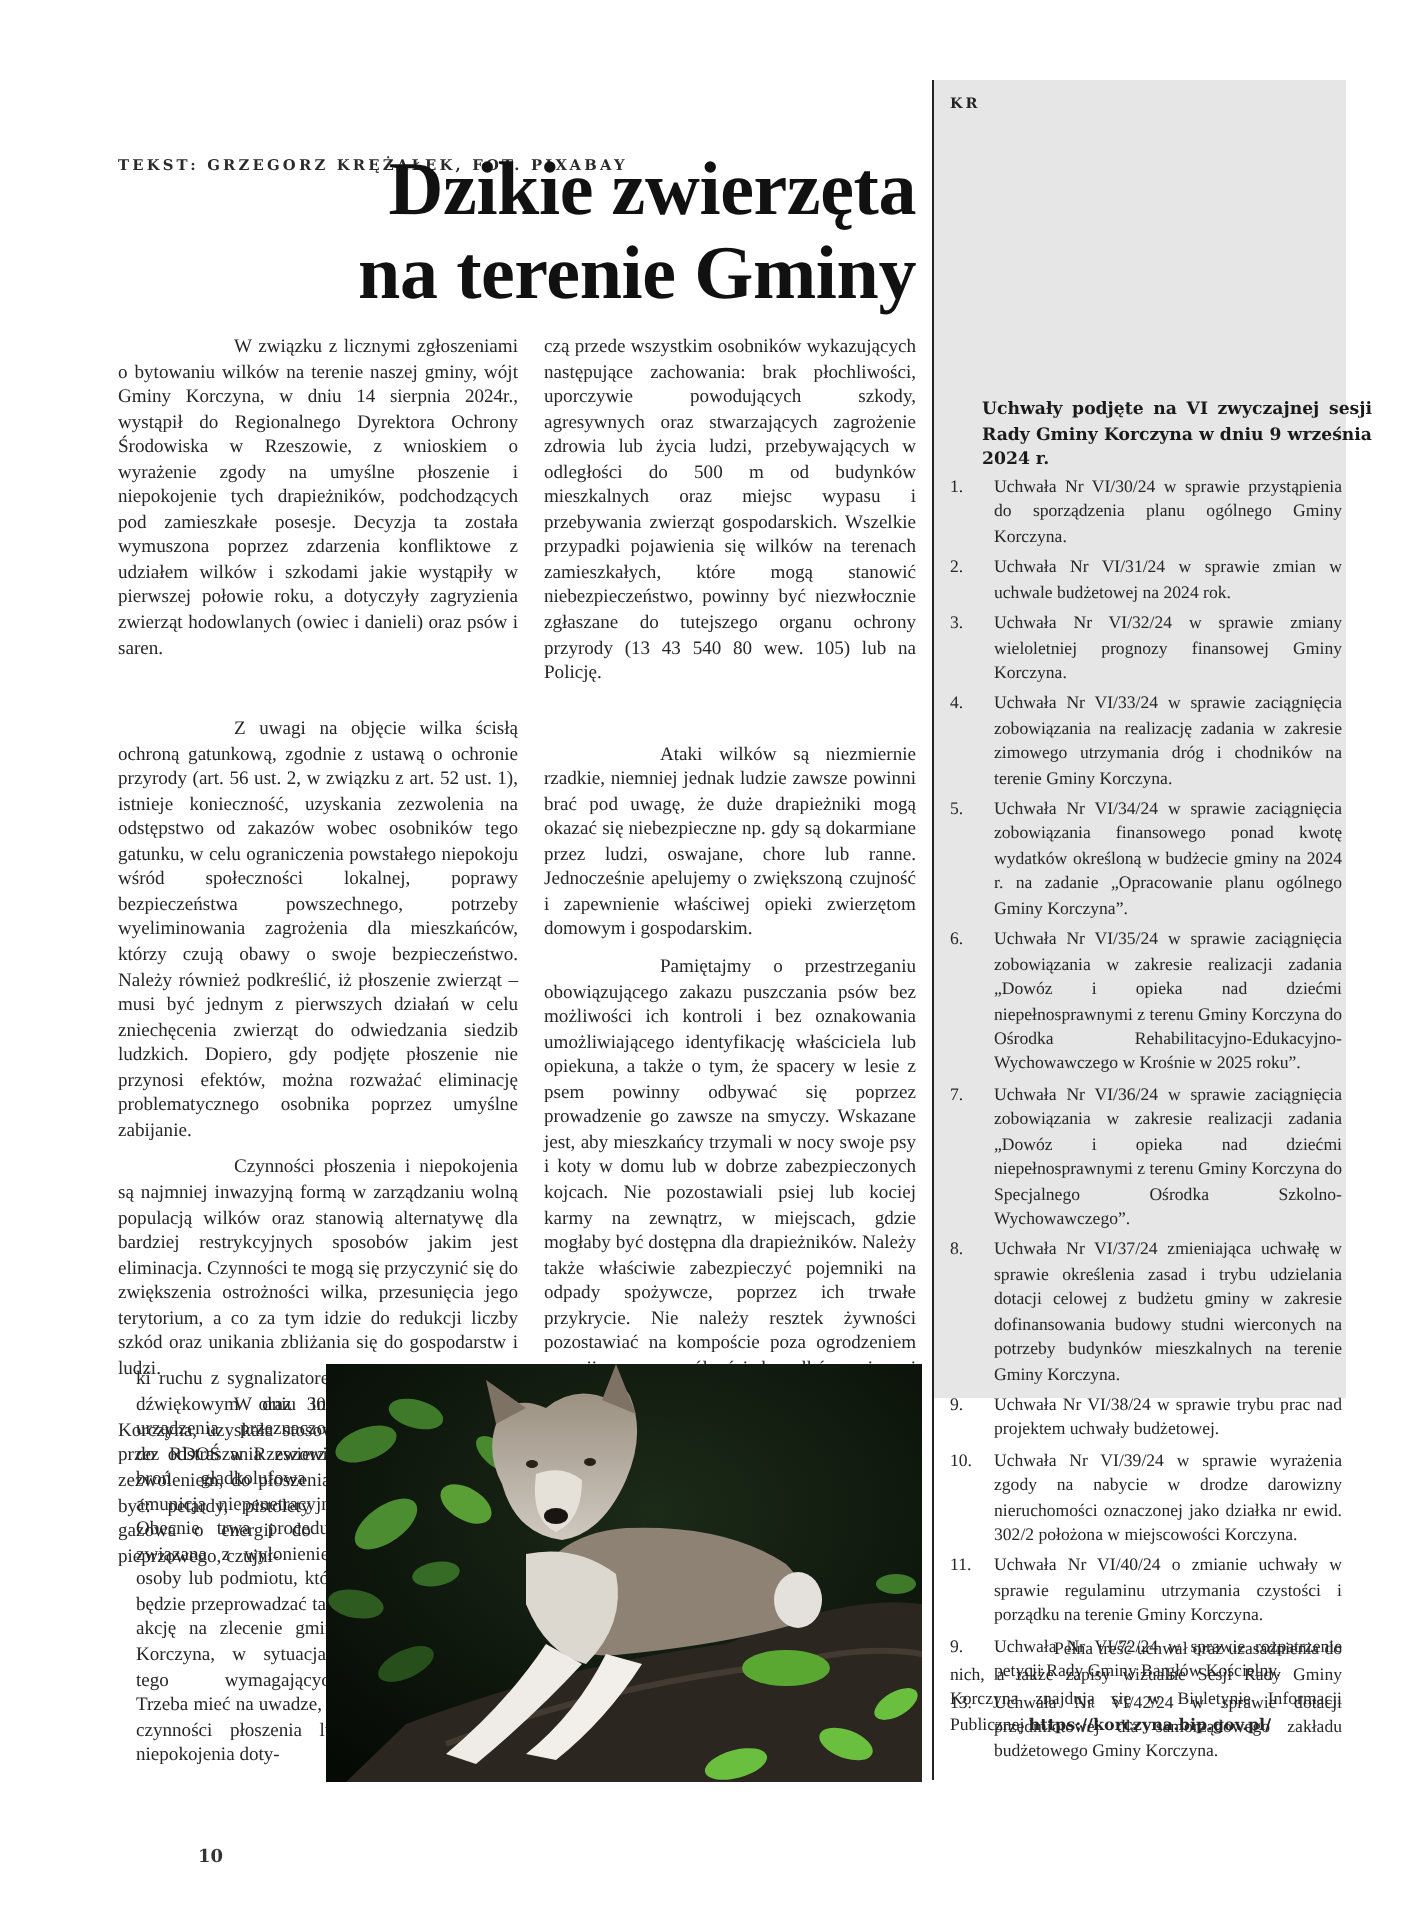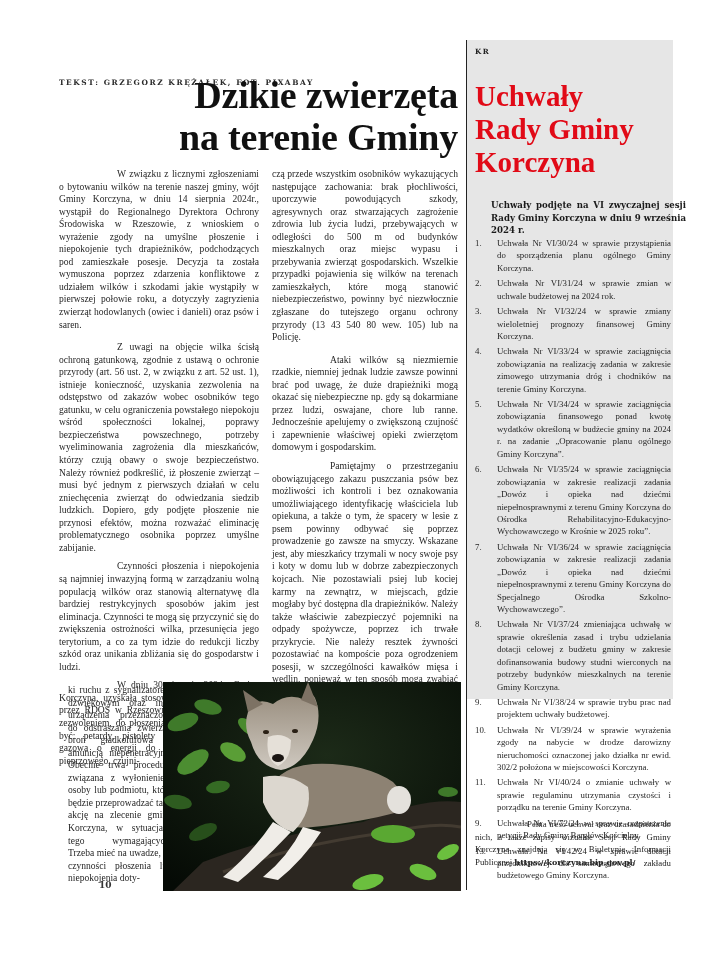--- a/index.html
+++ b/index.html
@@ -17,30 +17,30 @@
     font-family:"Liberation Serif", serif; font-weight:bold;
     font-size:38px; line-height:42px; color:#111; letter-spacing:-0.2px;text-align:right;
   }
   .col {
     position:absolute; font-family:"Liberation Serif", serif;
     font-size:9.55px; line-height:12.55px; text-align:justify; color:#262626;
     hyphens:manual;
   }
   .col p { margin:0; text-indent:0; }
   .col p.ind { text-indent:58px; }
-  .col p.gap { margin-top:10px; }
+  .col p.gap { margin-top:28px; }
   .col1 { left:59px; top:168px; width:200px; }
   .col1-narrow { left:68px; top:684px; width:104px; }
   .col2 { left:272px; top:168px; width:186px; }
   .photo {
     position:absolute; left:163px; top:682px; width:298px; height:209px;
     background:#0d1a0c; overflow:hidden;
   }
   .pageno {
-    position:absolute; left:99px; top:880px;
+    position:absolute; left:99px; top:924px;
     font-family:"DejaVu Serif", serif; font-weight:bold; font-size:9px; color:#333;
   }
   .divider {
     position:absolute; left:466px; top:40px; width:1px; height:850px; background:#222;
   }
   .panel {
     position:absolute; left:467px; top:40px; width:206px; height:659px;
     background:#e6e6e6;
   }
   .panel .tag {
@@ -156,25 +156,20 @@
     <ellipse cx="132" cy="49" rx="3" ry="2" fill="#2a2015"></ellipse>
   </svg>
 </div>
 
 <div class="pageno">10</div>
 
 <div class="divider"></div>
 
 <aside class="panel">
   <div class="tag">KR</div>
-  <h2 class="ptitle">
-    <span>Uchwały</span><br>
-    <span>Rady Gminy</span><br>
-    <span>Korczyna</span>
-  </h2>
   <p class="subtitle">Uchwały podjęte na VI zwyczajnej sesji Rady Gminy Korczyna w dniu 9 września 2024 r.</p>
 
   <ol>
     <li><span class="num">1.</span><span>Uchwała Nr VI/30/24 w sprawie przystąpienia do sporządzenia planu ogólnego Gminy Korczyna.</span></li>
     <li><span class="num">2.</span><span>Uchwała Nr VI/31/24 w sprawie zmian w uchwale budżetowej na 2024 rok.</span></li>
     <li><span class="num">3.</span><span>Uchwała Nr VI/32/24 w sprawie zmiany wieloletniej prognozy finansowej Gminy Korczyna.</span></li>
     <li><span class="num">4.</span><span>Uchwała Nr VI/33/24 w sprawie zaciągnięcia zobowiązania na realizację zadania w zakresie zimowego utrzymania dróg i chodników na terenie Gminy Korczyna.</span></li>
     <li><span class="num">5.</span><span>Uchwała Nr VI/34/24 w sprawie zaciągnięcia zobowiązania finansowego ponad kwotę wydatków określoną w budżecie gminy na 2024 r. na zadanie „Opracowanie planu ogólnego Gminy Korczyna”.</span></li>
     <li><span class="num">6.</span><span>Uchwała Nr VI/35/24 w sprawie zaciągnięcia zobowiązania w zakresie realizacji zadania „Dowóz i opieka nad dziećmi niepełnosprawnymi z terenu Gminy Korczyna do Ośrodka Rehabilitacyjno-Edukacyjno-Wychowawczego w Krośnie w 2025 roku”.</span></li>
     <li><span class="num">7.</span><span>Uchwała Nr VI/36/24 w sprawie zaciągnięcia zobowiązania w zakresie realizacji zadania „Dowóz i opieka nad dziećmi niepełnosprawnymi z terenu Gminy Korczyna do Specjalnego Ośrodka Szkolno-Wychowawczego”.</span></li>

